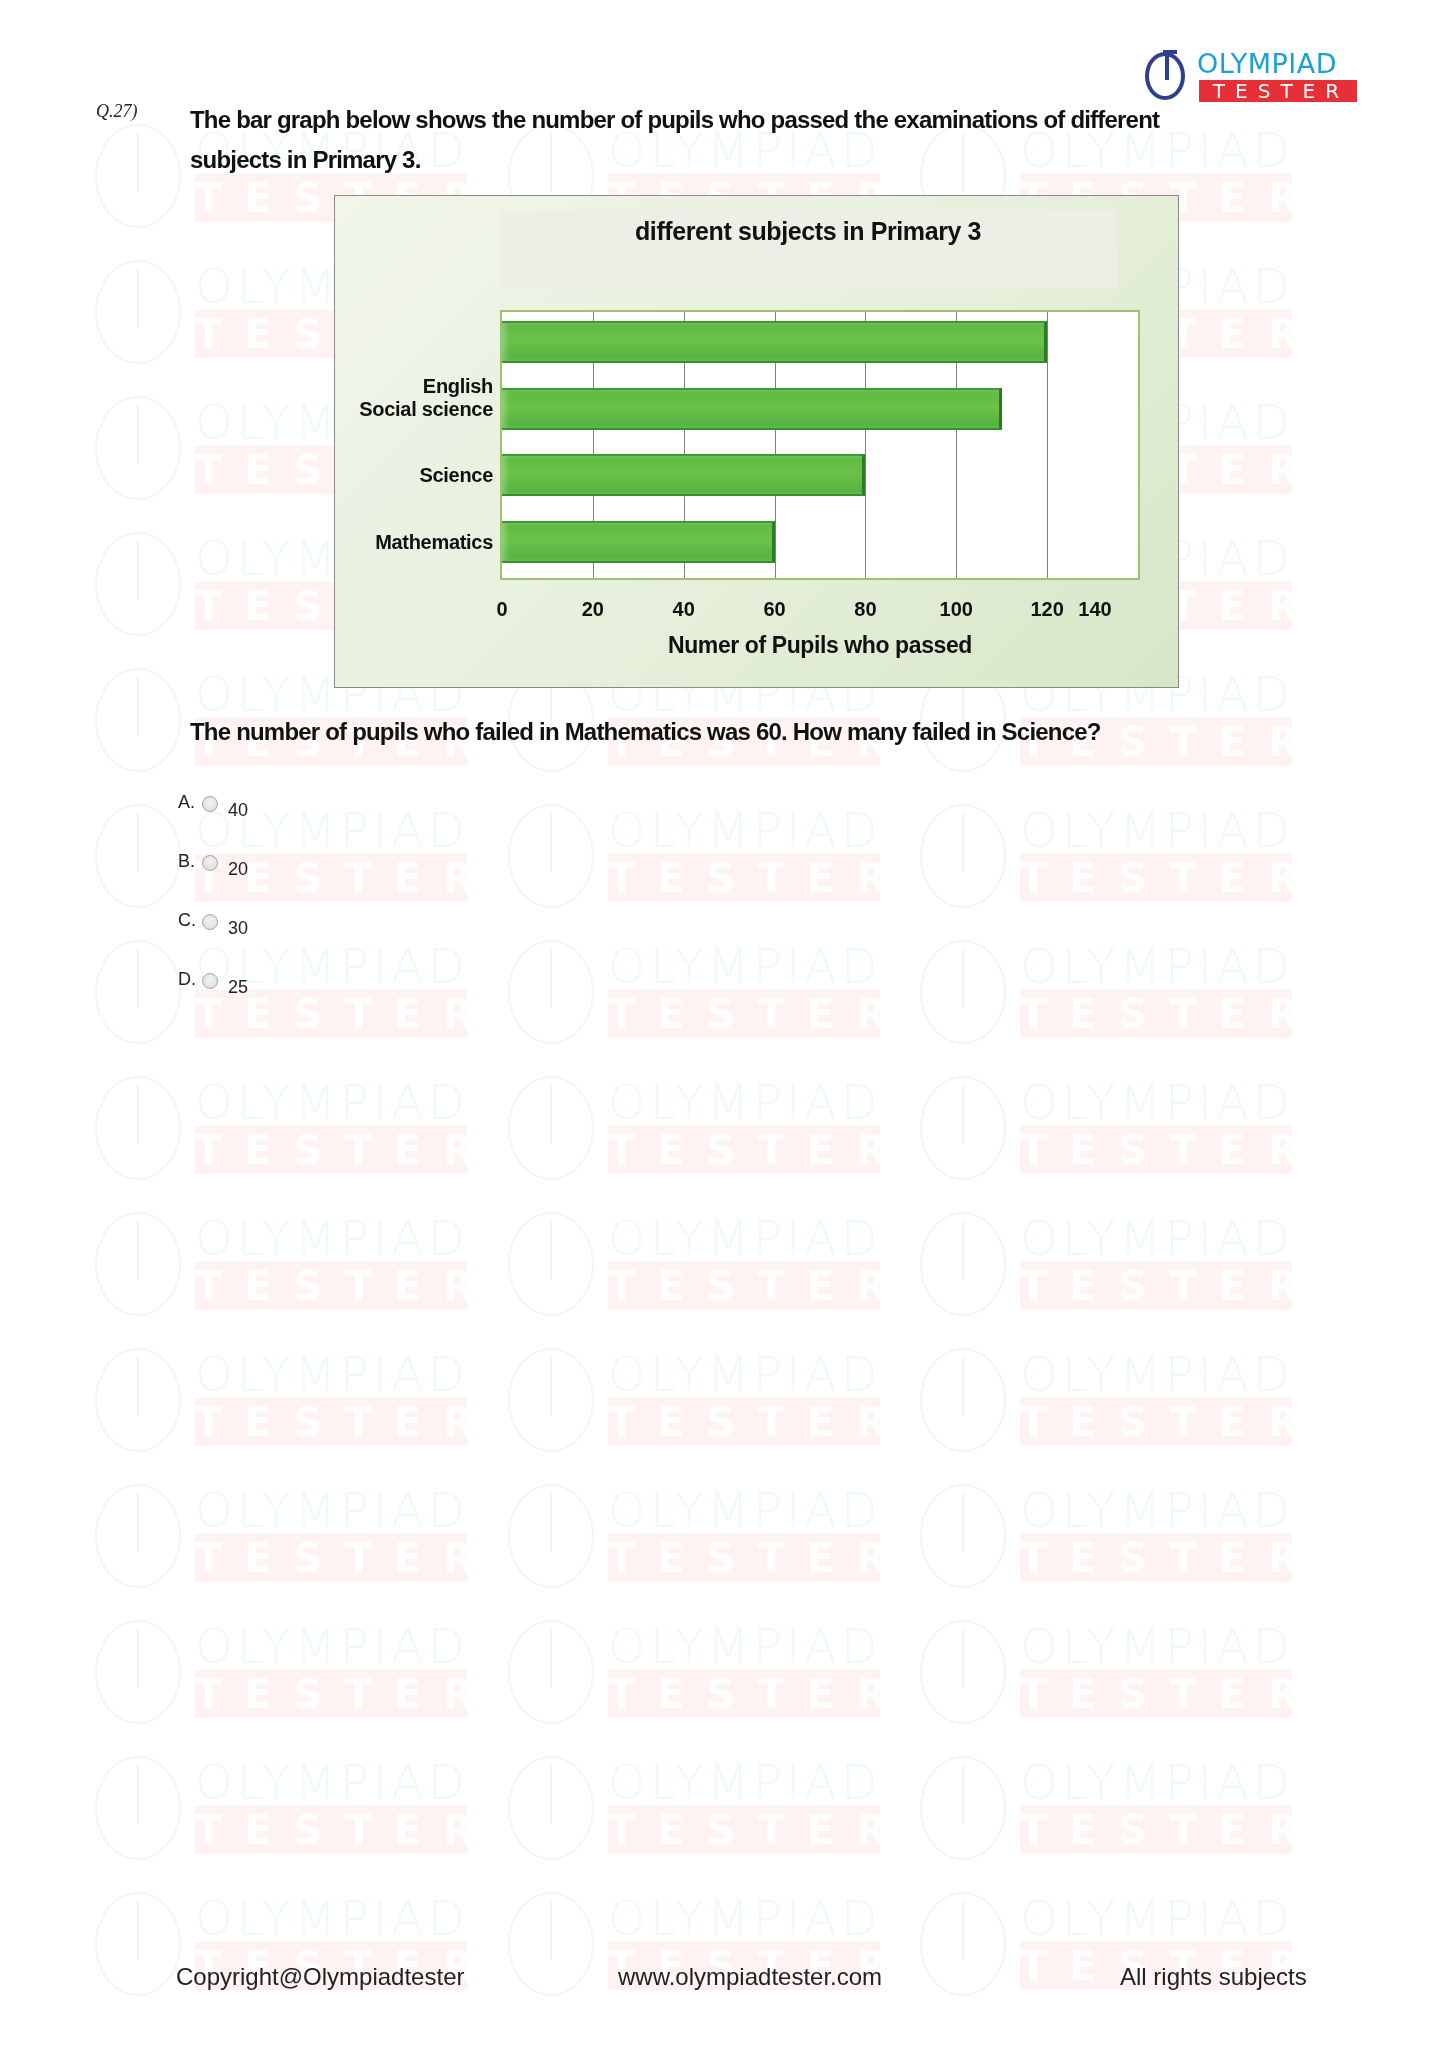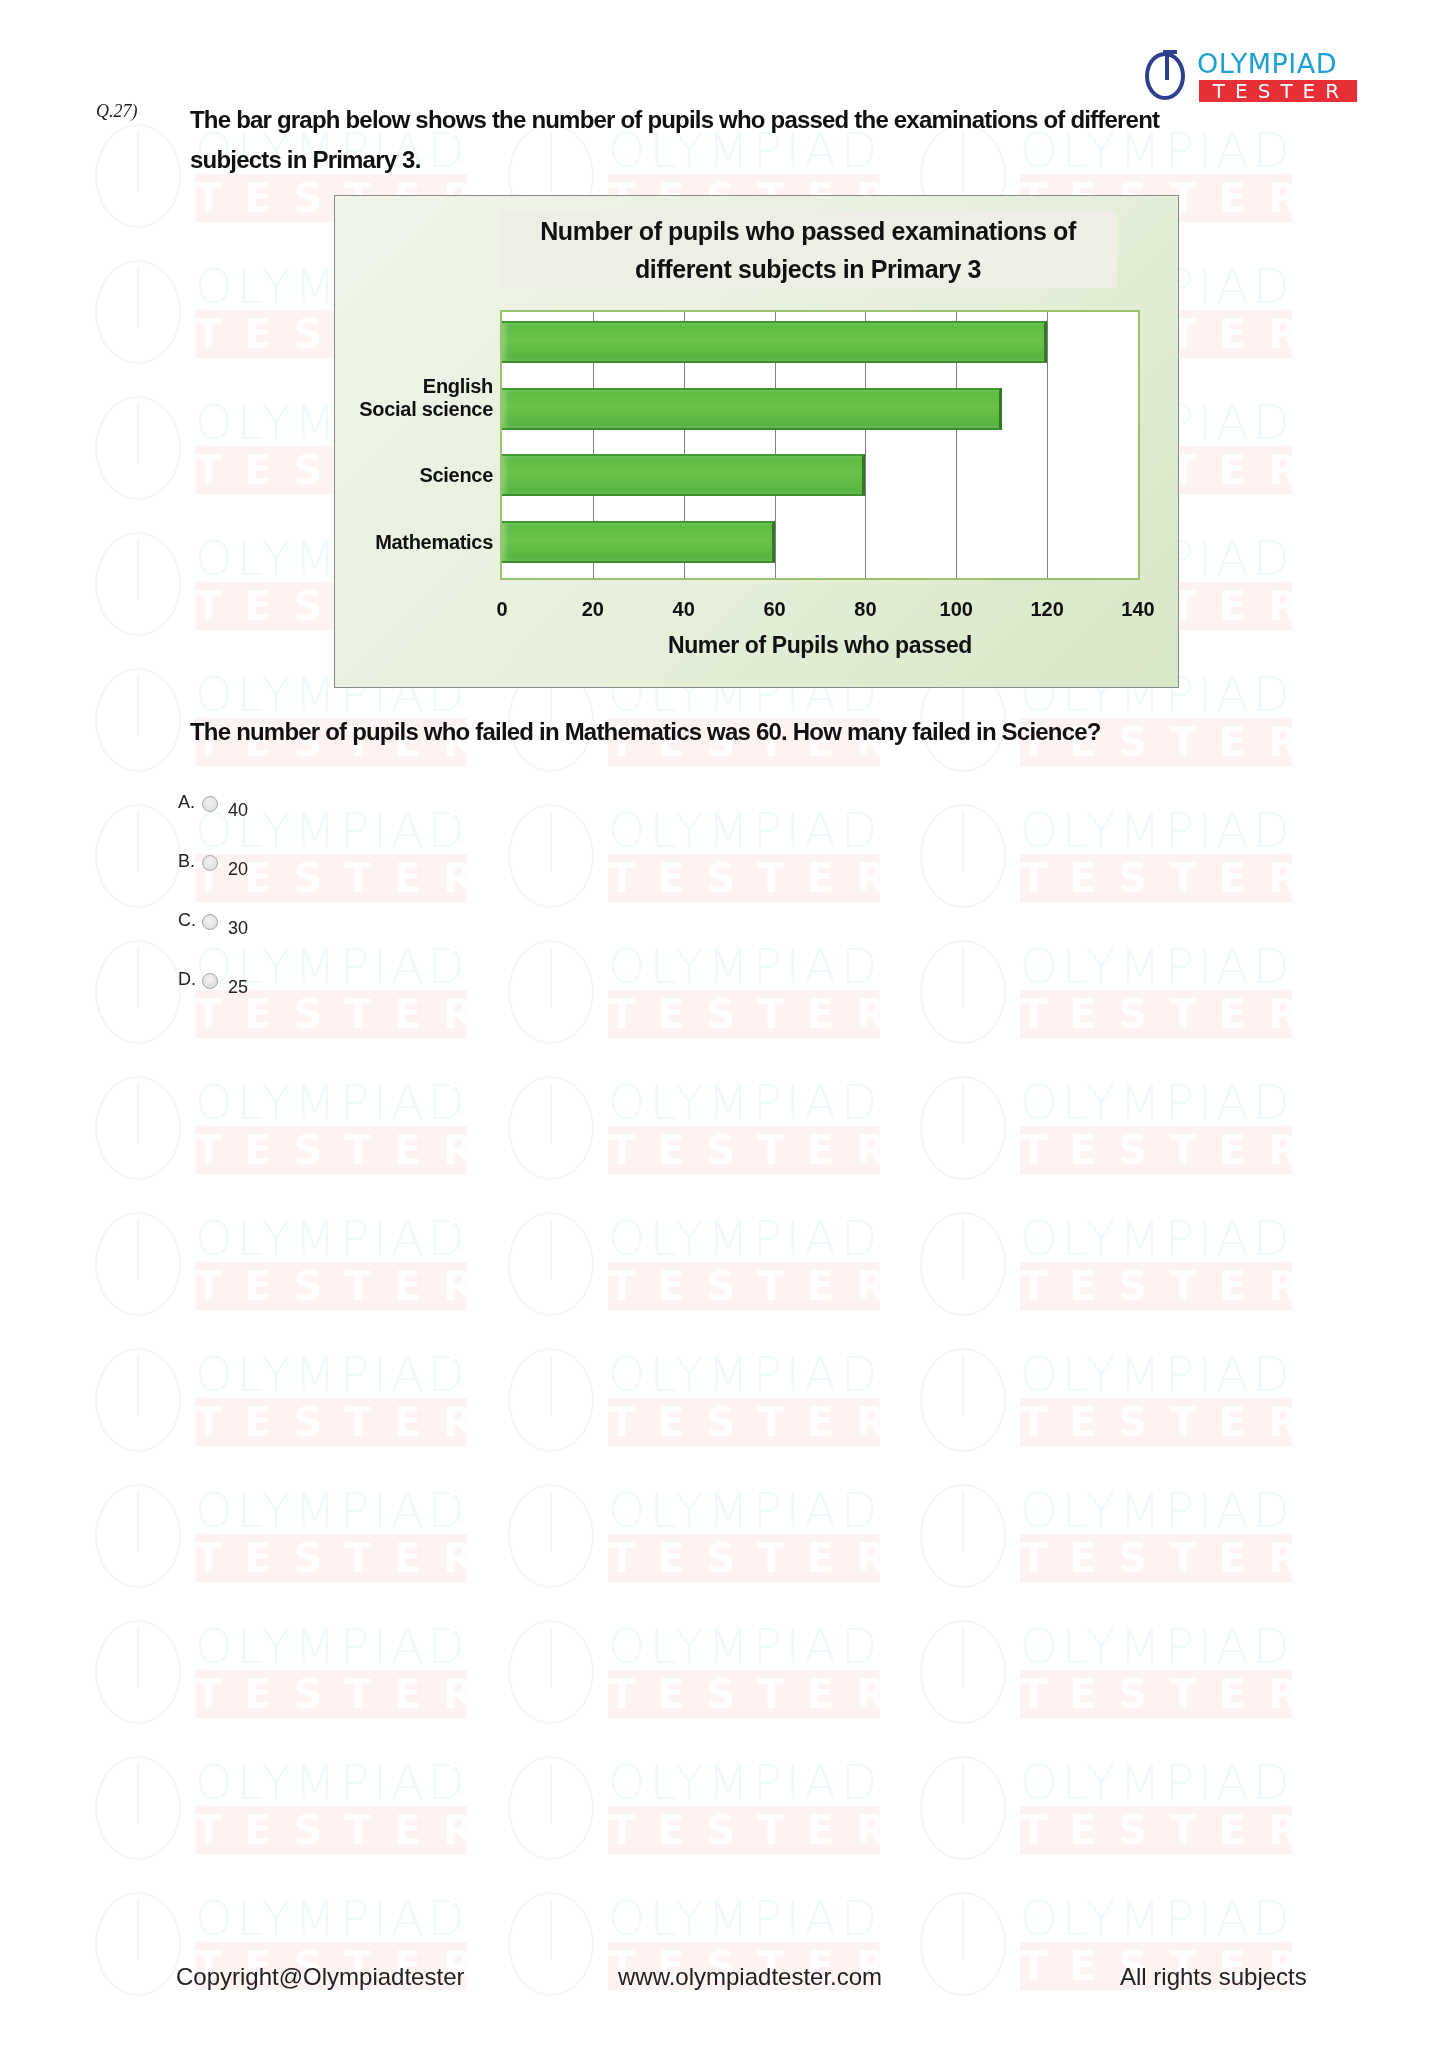--- a/index.html
+++ b/index.html
@@ -271,21 +271,20 @@
   <div class="logo-circle"></div>
   <div class="logo-olympiad">OLYMPIAD</div>
   <div class="logo-tester">TESTER</div>
 </div>
 
 <div class="qnum">Q.27)</div>
 <div class="qtext">The bar graph below shows the number of pupils who passed the examinations of different subjects in Primary 3.</div>
 
 <div class="chart">
   <div class="chart-title">
-    <div>Number of pupils who passed examinations of</div>
     <div>different subjects in Primary 3</div>
   </div>
   <div class="plot" id="plot">
       <div class="gridline" style="left: 90.8571px;"></div>
       <div class="gridline" style="left: 181.714px;"></div>
       <div class="gridline" style="left: 272.571px;"></div>
       <div class="gridline" style="left: 363.429px;"></div>
       <div class="gridline" style="left: 454.286px;"></div>
       <div class="gridline" style="left: 545.143px;"></div>
       <div class="bar" style="top: 9px; width: 545.143px;"></div>
@@ -300,21 +299,21 @@
       <div class="cat-label" style="top: 334.75px;">Mathematics</div>
     </div>
   <div id="ticks">
       <div class="tick" style="left: 167px;">0</div>
       <div class="tick" style="left: 257.857px;">20</div>
       <div class="tick" style="left: 348.714px;">40</div>
       <div class="tick" style="left: 439.571px;">60</div>
       <div class="tick" style="left: 530.429px;">80</div>
       <div class="tick" style="left: 621.286px;">100</div>
       <div class="tick" style="left: 712.143px;">120</div>
-      <div class="tick" style="left: 803px;">140</div>
+      <div class="tick" style="left: 760px;">140</div>
     </div>
   <div class="xlabel">Numer of Pupils who passed</div>
 </div>
 
 <div class="subq">The number of pupils who failed in Mathematics was 60. How many failed in Science?</div>
 
 <div class="option" style="top:792px">
   <span class="opt-letter">A.</span>
   <span class="opt-radio"></span>
   <span class="opt-value">40</span>

